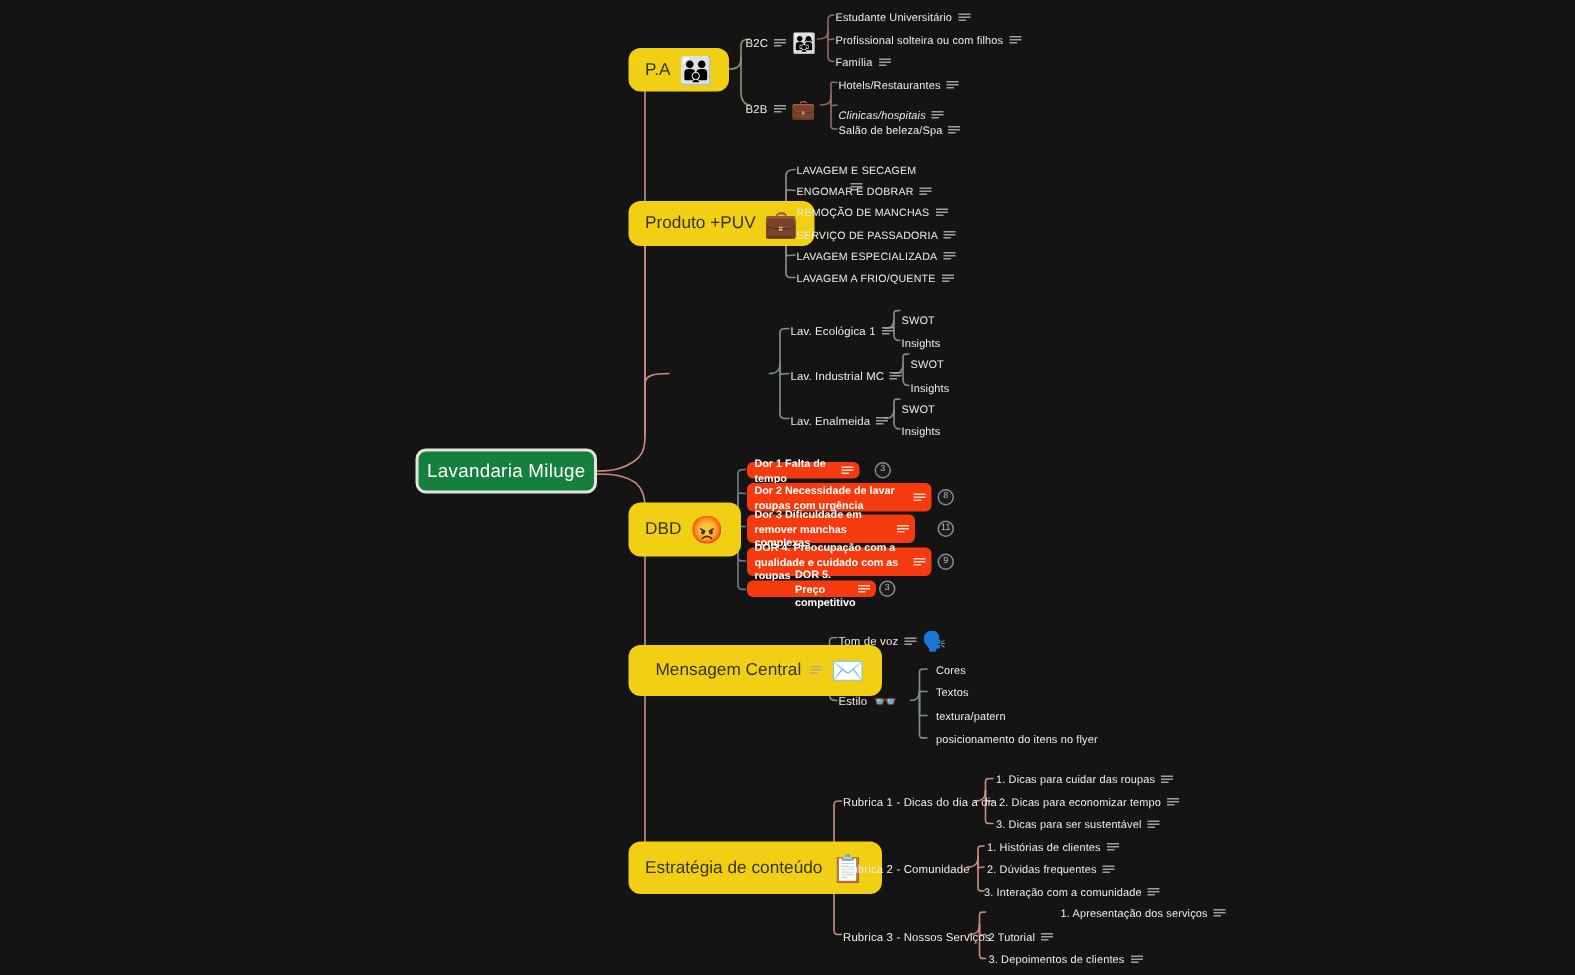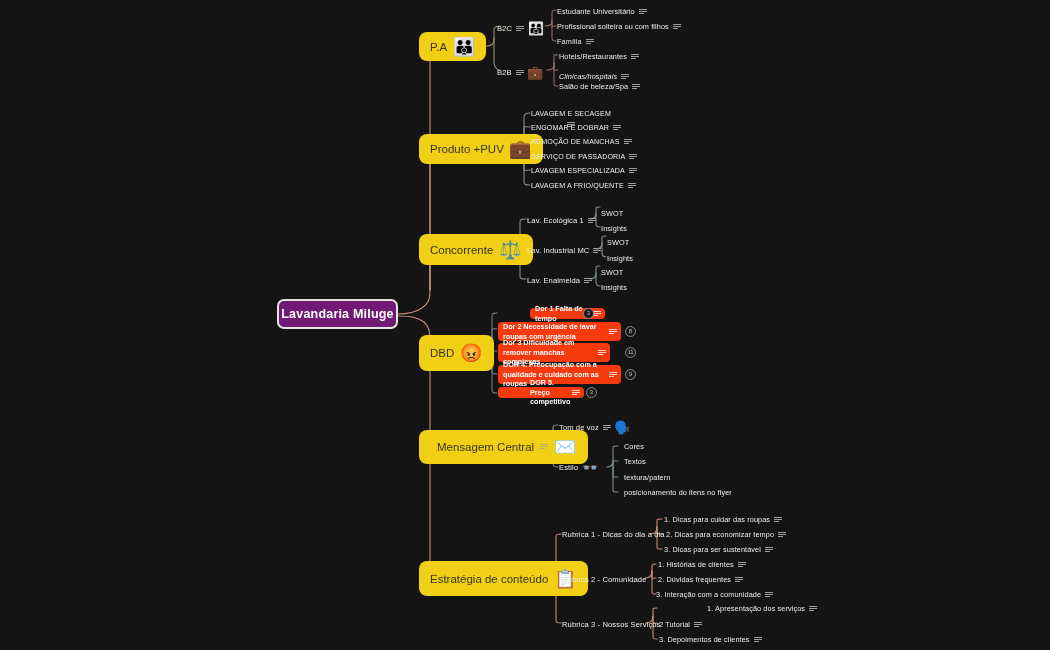--- a/index.html
+++ b/index.html
@@ -10,23 +10,23 @@
     overflow: hidden;
   }
   #canvas { position: relative; width: 1050px; height: 650px; background: #141414; }
   #wires { position: absolute; inset: 0; width: 1050px; height: 650px; pointer-events: none; }
 
   
   .root-node {
     position: absolute; left: 277px; top: 299px;
     width: 121px; height: 30px;
     border: 2px solid #e6e2dd; border-radius: 7px;
-    background: #701a75;
+    background: #15803d;
     display: flex; align-items: center; justify-content: center;
-    color: #ffffff; font-size: 12.5px; font-weight: bold;
+    color: #ffffff; font-size: 12.5px; font-weight: normal;
     letter-spacing: .2px;
   }
 
   
   .topic {
     position: absolute;
     background: #f0cf15; border-radius: 8px;
     display: flex; align-items: center; gap: 6px;
     padding: 0 11px;
     color: #2b2b2b; font-size: 11.5px;
@@ -304,24 +304,20 @@
   </div>
   <div class="leaf caps" style="left:531px; top:182px;">
     <span>LAVAGEM A FRIO/QUENTE</span>
     <span class="mini">
         <i></i>
         <i></i>
         <i></i>
       </span>
   </div>
 
-  <div class="topic" style="left:419px; top:234px; height:31px;">
-    <span class="t-label">Concorrente</span>
-    <span class="t-emoji">⚖️</span>
-  </div>
   <div class="leaf mid" style="left:527px; top:216px;">
     <span>Lav. Ecológica 1</span>
     <span class="mini">
         <i></i>
         <i></i>
         <i></i>
       </span>
   </div>
   <div class="leaf" style="left:601px; top:209px;">
     <span>SWOT</span>
@@ -355,21 +351,21 @@
     <span>SWOT</span>
   </div>
   <div class="leaf" style="left:601px; top:283px;">
     <span>Insights</span>
   </div>
 
   <div class="topic" style="left:419px; top:335px; height:36px;">
     <span class="t-label">DBD</span>
     <span class="t-emoji">😡</span>
   </div>
-  <div class="pain" style="left:498px; top:308px; width:75px; height:11px;margin-left:32px;">
+  <div class="pain" style="left:498px; top:308px; width:75px; height:11px;">
     <span>Dor 1 Falta de tempo</span>
     <span class="mini">
         <i></i>
         <i></i>
         <i></i>
       </span>
   </div>
   <div class="badge" style="left:583px; top:308px;">3</div>
 
   <div class="pain" style="left:498px; top:322px; width:123px; height:19px;">

